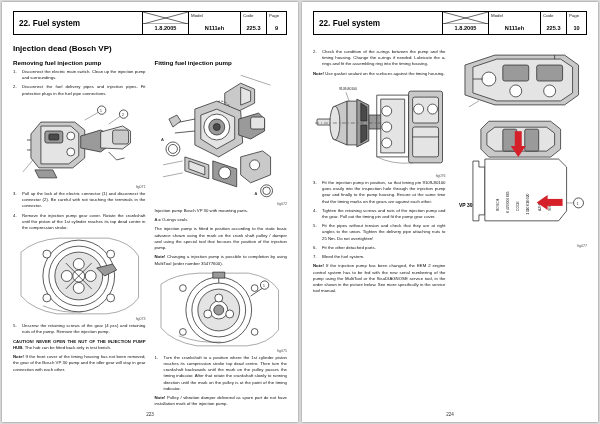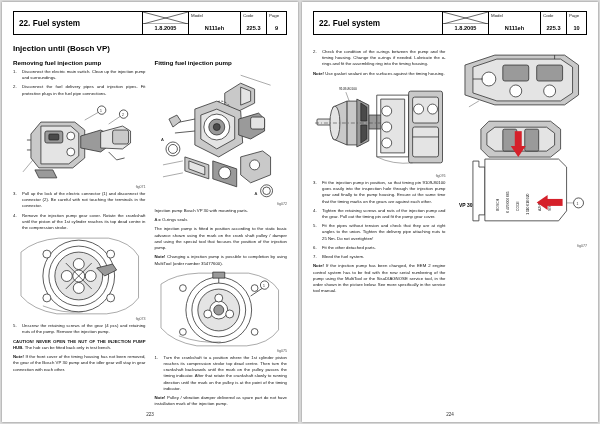--- a/index.html
+++ b/index.html
@@ -147,21 +147,21 @@
       <div class="hdr-cell c-code">
         <div class="lab">Code</div>
         <div class="val">225.3</div>
       </div>
       <div class="hdr-cell c-page">
         <div class="lab">Page</div>
         <div class="val">9</div>
       </div>
     </div>
 
-    <div class="doc-title">Injection until (Bosch VP)</div>
+    <div class="doc-title">Injection dead (Bosch VP)</div>
 
     <div class="cols">
 
       <div class="col">
         <div class="sub">Removing fuel injection pump</div>
 
         <div class="step">
           <div class="n">1.</div>
           <div class="t">Disconnect the electric main switch. Clean up the injection pump and surroundings.</div>
         </div>

